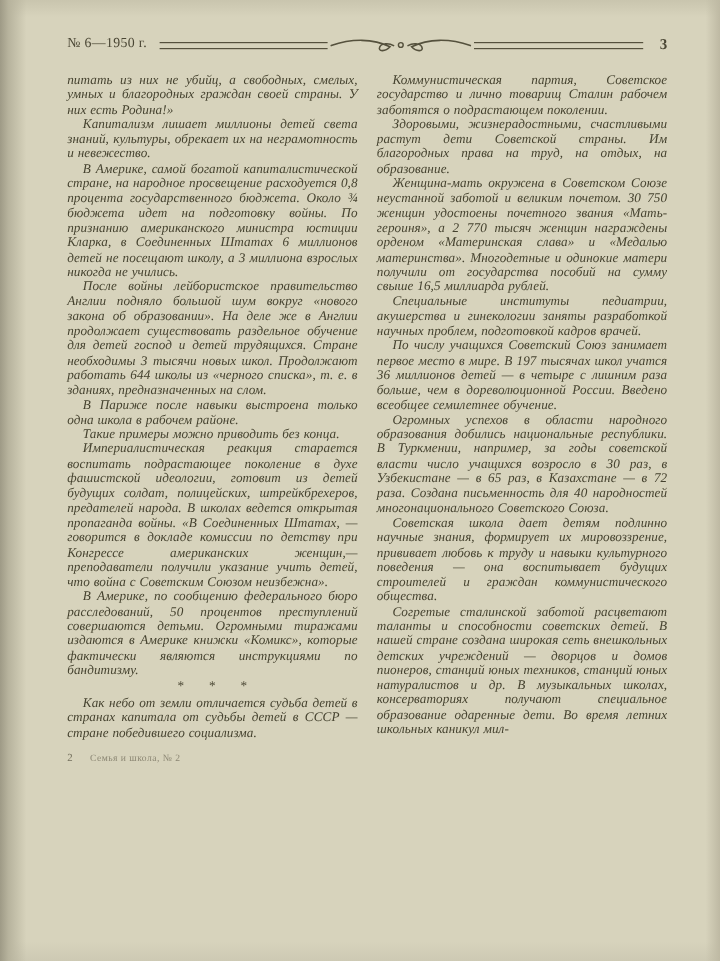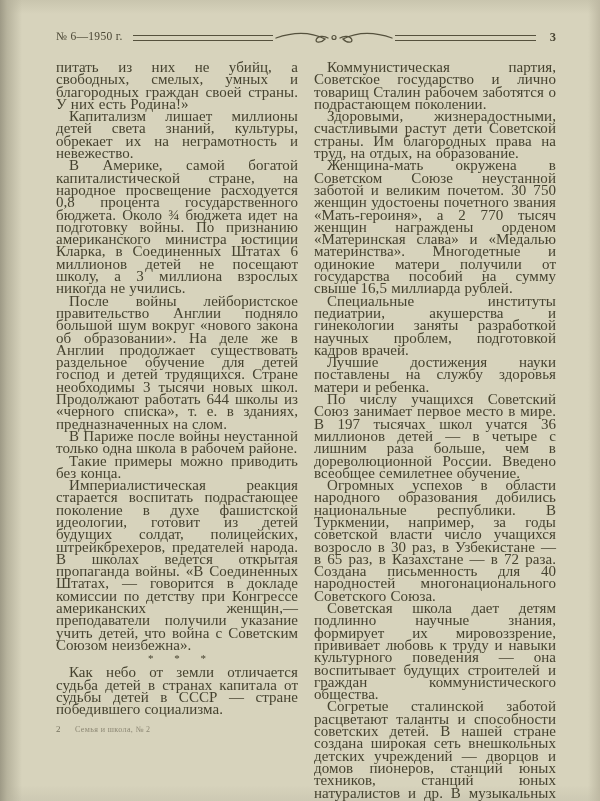--- a/index.html
+++ b/index.html
@@ -17,22 +17,22 @@
   .page{box-sizing:border-box;width:600px;height:801px;padding:30px 44px 0 56px;}
   .header{display:flex;margin-bottom:15px;}
   .issue{font-size:11.5px;letter-spacing:.3px;white-space:nowrap;color:#4a4634;}
   .rule-wrap{flex:1;display:flex;align-items:center;margin:0 10px;}
   .rule-line{flex:1;height:4px;border-top:1.3px solid #55513d;border-bottom:1.1px solid #55513d;}
   .ornament{flex:0 0 auto;margin:0 2px;display:block;}
   .pagenum{font-size:12.5px;font-weight:bold;color:#4a4634;margin-left:4px;}
   .columns{display:flex;gap:16px;}
   .col{flex:1;min-width:0;}
   .para{
-    margin:0;font-size:15px;line-height:12.3px;text-align:justify;
-    text-indent:13px;letter-spacing:.05px;word-spacing:.4px;color:#45422f;
+    margin:0;font-size:11px;line-height:12.3px;text-align:justify;
+    text-indent:13px;letter-spacing:.05px;word-spacing:.4px;color:#45422f;font-style:italic;
   }
   .para.no-indent{text-indent:0;}
   .sep{
     text-align:center;font-size:11px;line-height:13px;letter-spacing:9px;
     padding-left:9px;margin:1px 0 1px 0;color:#45422f;
   }
   .sig{
     margin-top:9px;font-size:8px;letter-spacing:.4px;
     color:rgba(74,70,52,.55);
   }
@@ -61,42 +61,42 @@
 
   <div class="columns">
 
     <div class="col">
       <div>
 
       <p class="para no-indent">питать из них не убийц, а свободных, смелых, умных и благородных граждан своей страны. У них есть Родина!»</p>
           <p class="para">Капитализм лишает миллионы детей света знаний, культуры, обрекает их на неграмотность и невежество.</p>
           <p class="para">В Америке, самой богатой капиталистической стране, на народное просвещение расходуется 0,8 процента государственного бюджета. Около ¾ бюджета идет на подготовку войны. По признанию американского министра юстиции Кларка, в Соединенных Штатах 6 миллионов детей не посещают школу, а 3 миллиона взрослых никогда не учились.</p>
           <p class="para">После войны лейбористское правительство Англии подняло большой шум вокруг «нового закона об образовании». На деле же в Англии продолжает существовать раздельное обучение для детей господ и детей трудящихся. Стране необходимы 3 тысячи новых школ. Продолжают работать 644 школы из «черного списка», т. е. в зданиях, предназначенных на слом.</p>
-          <p class="para">В Париже после войны неустанной только одна школа в рабочем районе.</p>
+          <p class="para">В Париже после навыки выстроена только одна школа в рабочем районе.</p>
           <p class="para">Такие примеры можно приводить без конца.</p>
           <p class="para">Империалистическая реакция старается воспитать подрастающее поколение в духе фашистской идеологии, готовит из детей будущих солдат, полицейских, штрейкбрехеров, предателей народа. В школах ведется открытая пропаганда войны. «В Соединенных Штатах, — говорится в докладе комиссии по детству при Конгрессе американских женщин,— преподаватели получили указание учить детей, что война с Советским Союзом неизбежна».</p>
+          <p class="para">В Америке, по сообщению федерального бюро расследований, 50 процентов преступлений совершаются детьми. Огромными тиражами издаются в Америке книжки «Комикс», которые фактически являются инструкциями по бандитизму.</p>
         </div>
       <div class="sep">* * *</div>
       <div>
 
       <p class="para">Как небо от земли отличается судьба детей в странах капитала от судьбы детей в СССР — стране победившего социализма.</p>
         </div>
       <div class="sig">
         <span class="signum">2</span><span>Семья и школа, № 2</span>
       </div>
     </div>
 
     <div class="col">
       <div>
 
       <p class="para">Коммунистическая партия, Советское государство и лично товарищ Сталин рабочем заботятся о подрастающем поколении.</p>
           <p class="para">Здоровыми, жизнерадостными, счастливыми растут дети Советской страны. Им благородных права на труд, на отдых, на образование.</p>
           <p class="para">Женщина-мать окружена в Советском Союзе неустанной заботой и великим почетом. 30 750 женщин удостоены почетного звания «Мать-героиня», а 2 770 тысяч женщин награждены орденом «Материнская слава» и «Медалью материнства». Многодетные и одинокие матери получили от государства пособий на сумму свыше 16,5 миллиарда рублей.</p>
           <p class="para">Специальные институты педиатрии, акушерства и гинекологии заняты разработкой научных проблем, подготовкой кадров врачей.</p>
-          <p class="para">Лучшие достижения науки поставлены на службу здоровья матери и ребенка.</p>
           <p class="para">По числу учащихся Советский Союз занимает первое место в мире. В 197 тысячах школ учатся 36 миллионов детей — в четыре с лишним раза больше, чем в дореволюционной России. Введено всеобщее семилетнее обучение.</p>
           <p class="para">Огромных успехов в области народного образования добились национальные республики. В Туркмении, например, за годы советской власти число учащихся возросло в 30 раз, в Узбекистане — в 65 раз, в Казахстане — в 72 раза. Создана письменность для 40 народностей многонационального Советского Союза.</p>
           <p class="para">Советская школа дает детям подлинно научные знания, формирует их мировоззрение, прививает любовь к труду и навыки культурного поведения — она воспитывает будущих строителей и граждан коммунистического общества.</p>
           <p class="para">Согретые сталинской заботой расцветают таланты и способности советских детей. В нашей стране создана широкая сеть внешкольных детских учреждений — дворцов и домов пионеров, станций юных техников, станций юных натуралистов и др. В музыкальных школах, консерваториях получают специальное образование одаренные дети. Во время летних школьных каникул мил-</p>
         </div>
     </div>
 
   </div>
 </div>
 

